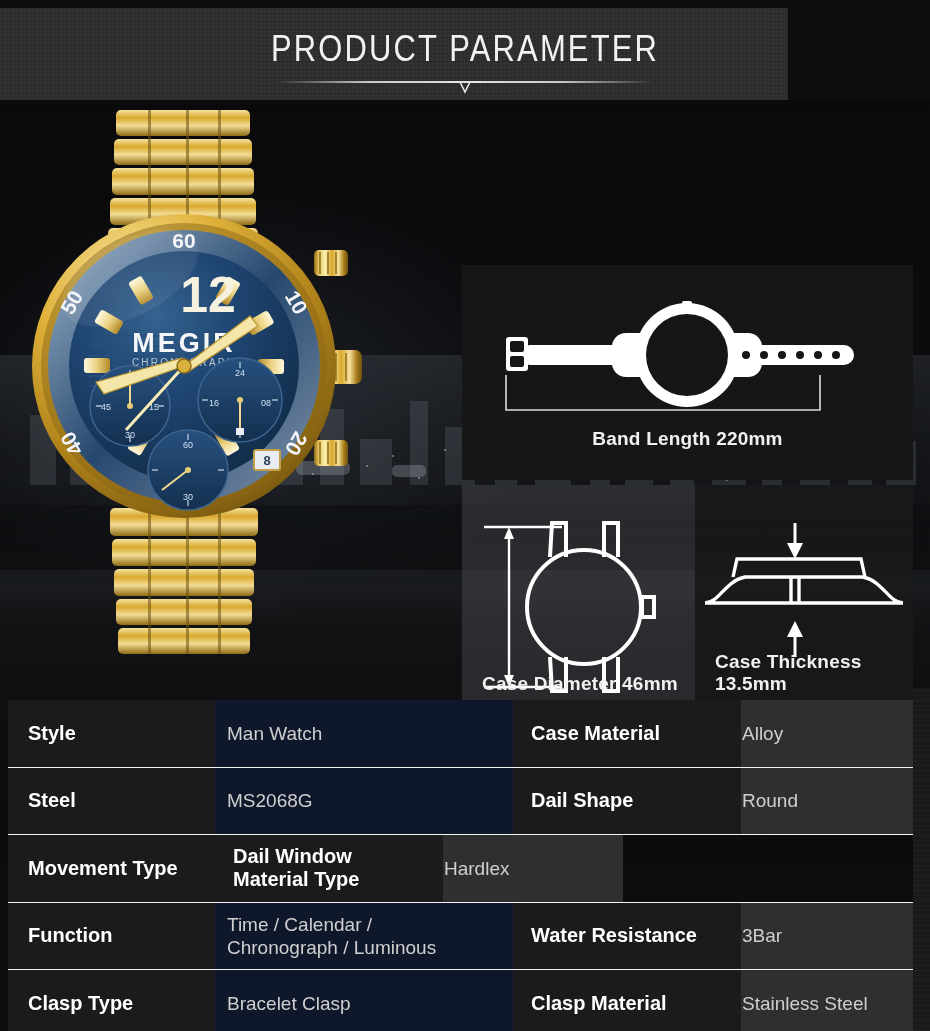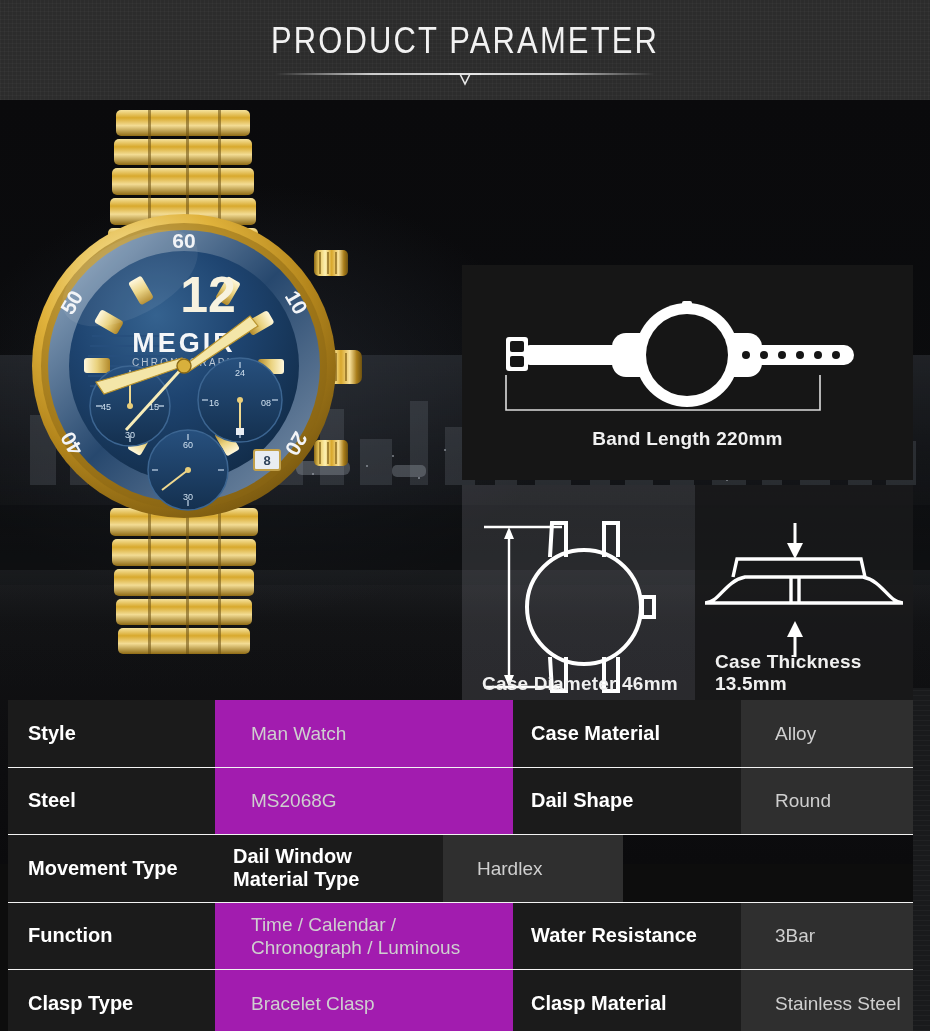--- a/index.html
+++ b/index.html
@@ -1,20 +1,20 @@
 <!DOCTYPE html>
 <html><head>
 <meta charset="utf-8">
 <style>
   html,body{margin:0;padding:0;background:#0c0c0c;}
   body{width:930px;height:1031px;overflow:hidden;font-family:"Liberation Sans",sans-serif;}
   #page{position:relative;width:930px;height:1031px;background:#0d0d0d;overflow:hidden;}
 
   
-  .header{position:absolute;left:0;top:0;width:930px;height:100px;
+  .header{position:absolute;left:0;top:8px;width:788px;height:100px;
     background:
       repeating-linear-gradient(0deg, rgba(255,255,255,.022) 0 1px, rgba(0,0,0,0) 1px 4px),
       repeating-linear-gradient(90deg, rgba(255,255,255,.022) 0 1px, rgba(0,0,0,0) 1px 4px),
       #2c2c2c;
     overflow:hidden;}
   .header-title{position:absolute;left:0;top:20px;width:930px;text-align:center;
     color:#f2f2f2;font-size:36px;letter-spacing:2.5px;font-weight:400;
     font-family:"Liberation Sans Narrow","Liberation Sans",sans-serif;
     transform:scaleX(.86);transform-origin:center;white-space:nowrap;}
   .header-rule{position:absolute;left:275px;top:73px;width:380px;height:2px;
@@ -45,25 +45,25 @@
     color:#f0f0f0;font-size:19px;letter-spacing:.2px;font-weight:bold;}
   .panel-cap.left-al{text-align:left;padding-left:20px;box-sizing:border-box;}
 
   
   .spec{position:absolute;left:8px;top:688px;width:799px;height:343px;margin-top:12px;}
   .spec-row{position:relative;width:913px;height:66.6px;display:flex;}
   .spec-row + .spec-row{border-top:1.5px solid #f3f3f3;}
   .cell{display:flex;align-items:center;box-sizing:border-box;}
   .c-lbl{width:207px;background:#1b1b1b;padding-left:20px;
     color:#ffffff;font-size:20px;font-weight:bold;line-height:1.16;}
-  .c-val{width:298px;background:#a21caf;padding-left:36px;
+  .c-val{width:298px;background:#0f172a;padding-left:12px;
     color:#cfcfcf;font-size:19px;line-height:1.22;font-weight:300;}
   .c-lbl2{width:228px;background:#1b1b1b;padding-left:18px;
     color:#ffffff;font-size:20px;font-weight:bold;line-height:1.16;}
-  .c-val2{width:180px;background:#2f2f2f;padding-left:34px;
+  .c-val2{width:180px;background:#2f2f2f;padding-left:1px;
     color:#cfcfcf;font-size:19px;line-height:1.22;font-weight:300;}
   .spec-right-strip{position:absolute;left:913px;top:688px;width:17px;height:343px;
     background:
       repeating-linear-gradient(0deg, rgba(255,255,255,.03) 0 1px, rgba(0,0,0,0) 1px 5px),
       #191a1c;}
 </style>
 </head>
 <body>
 
 <div id="page">

